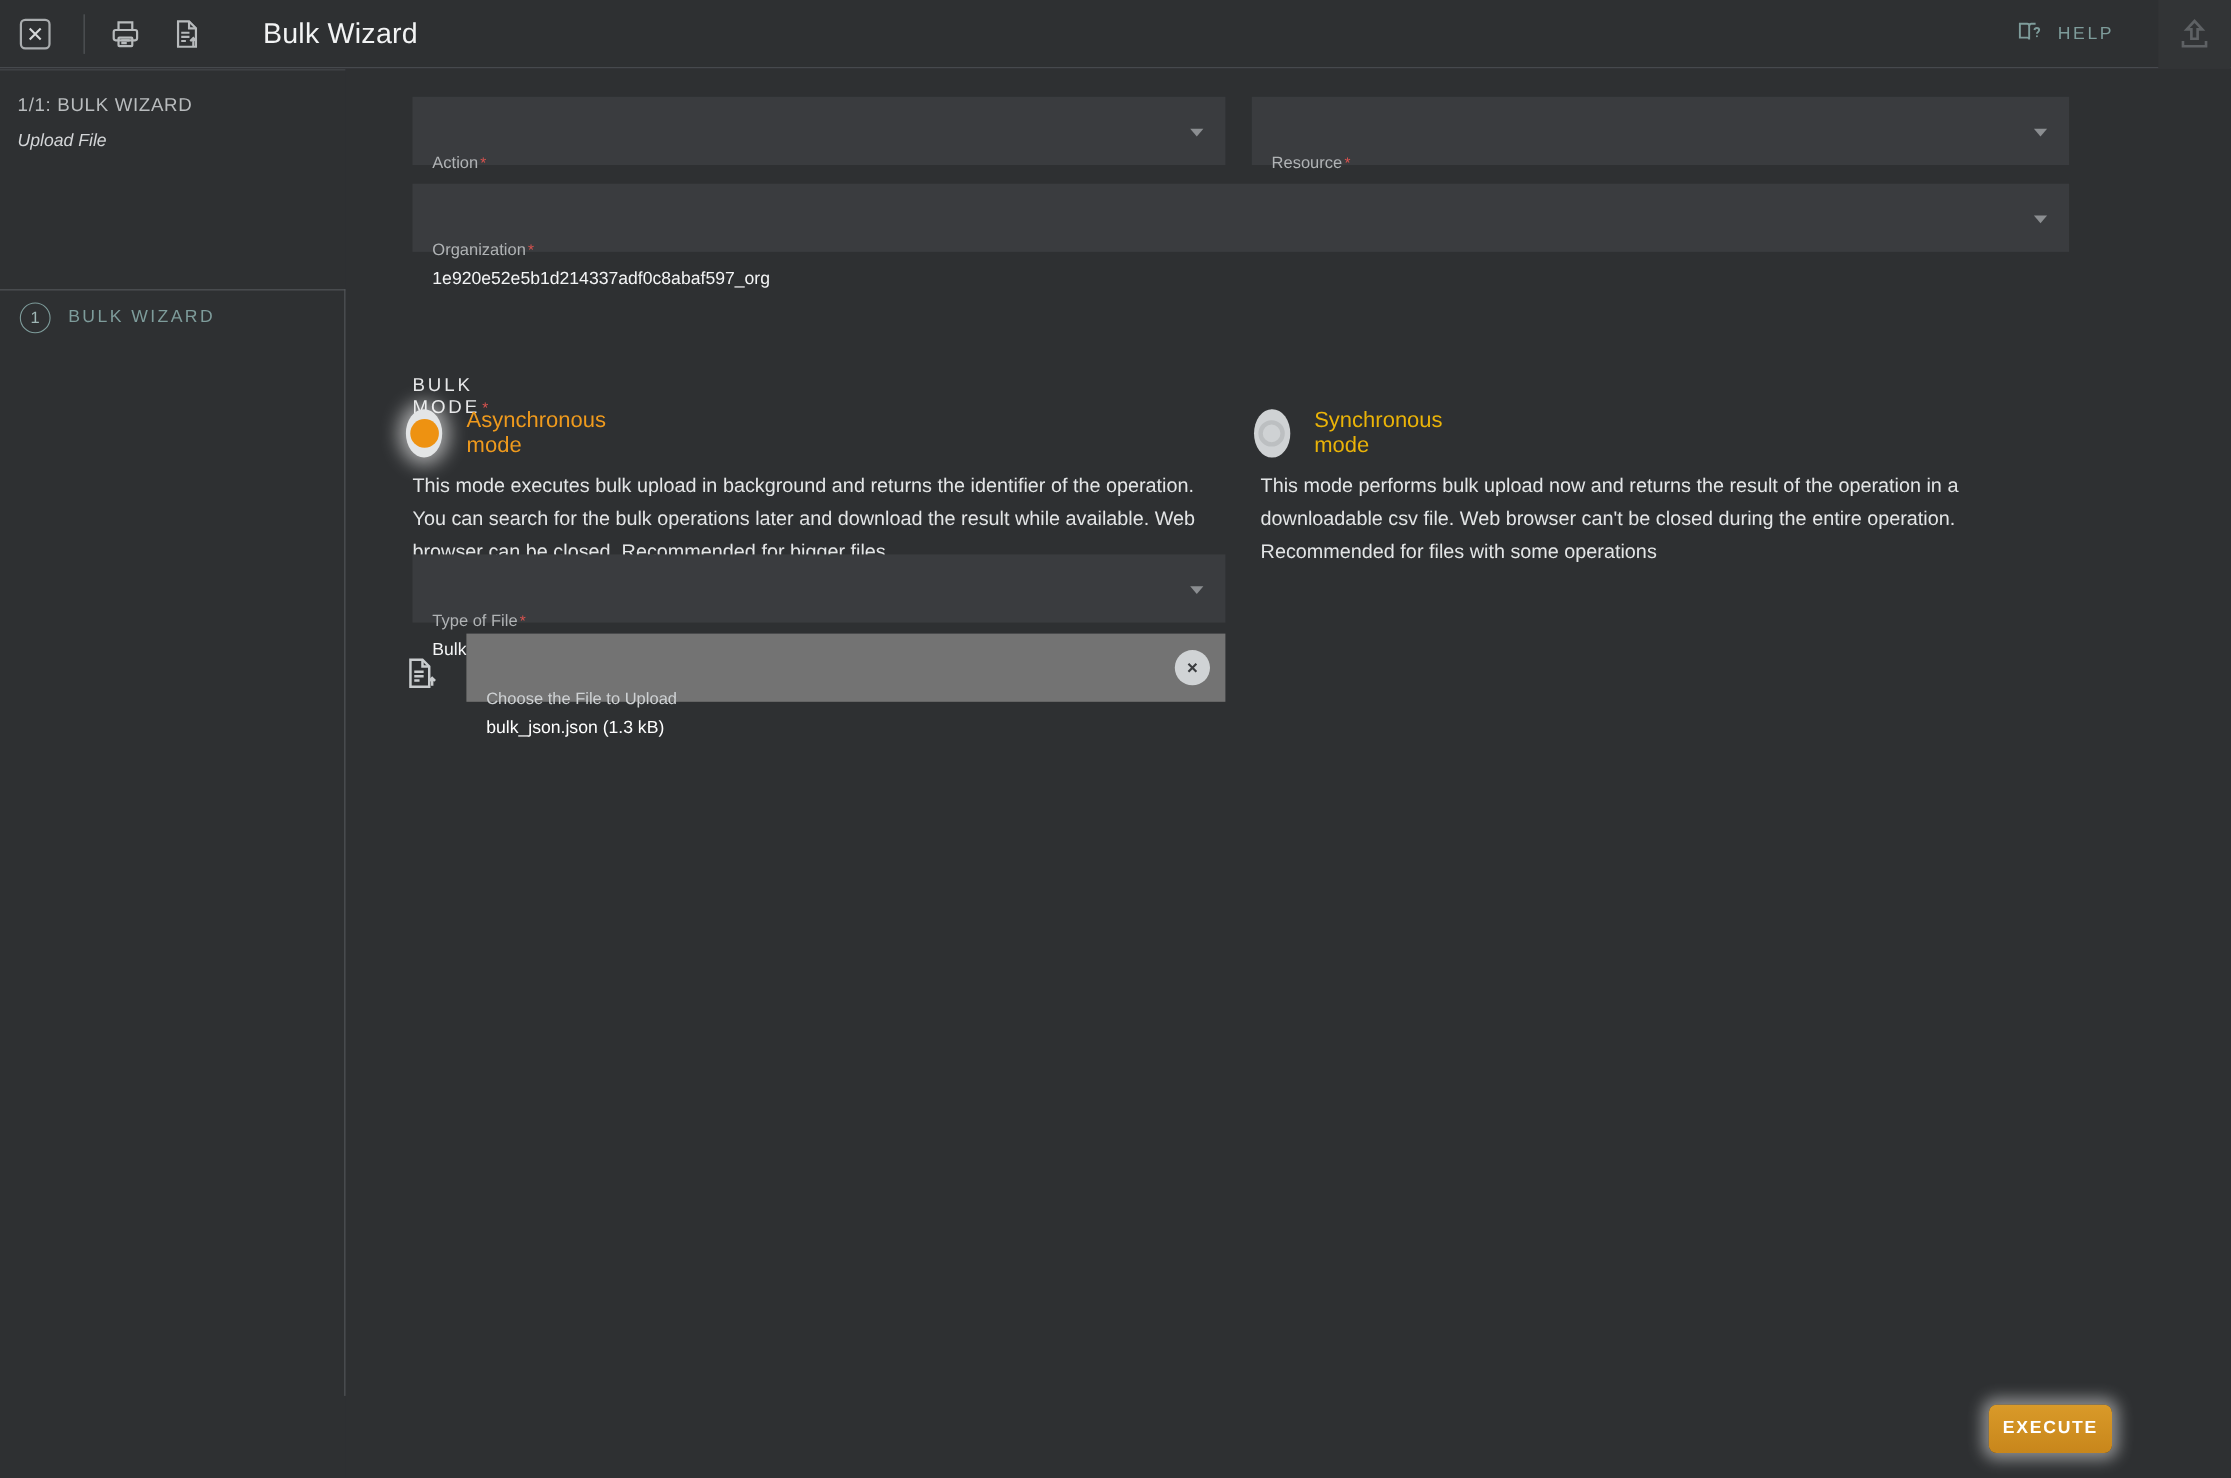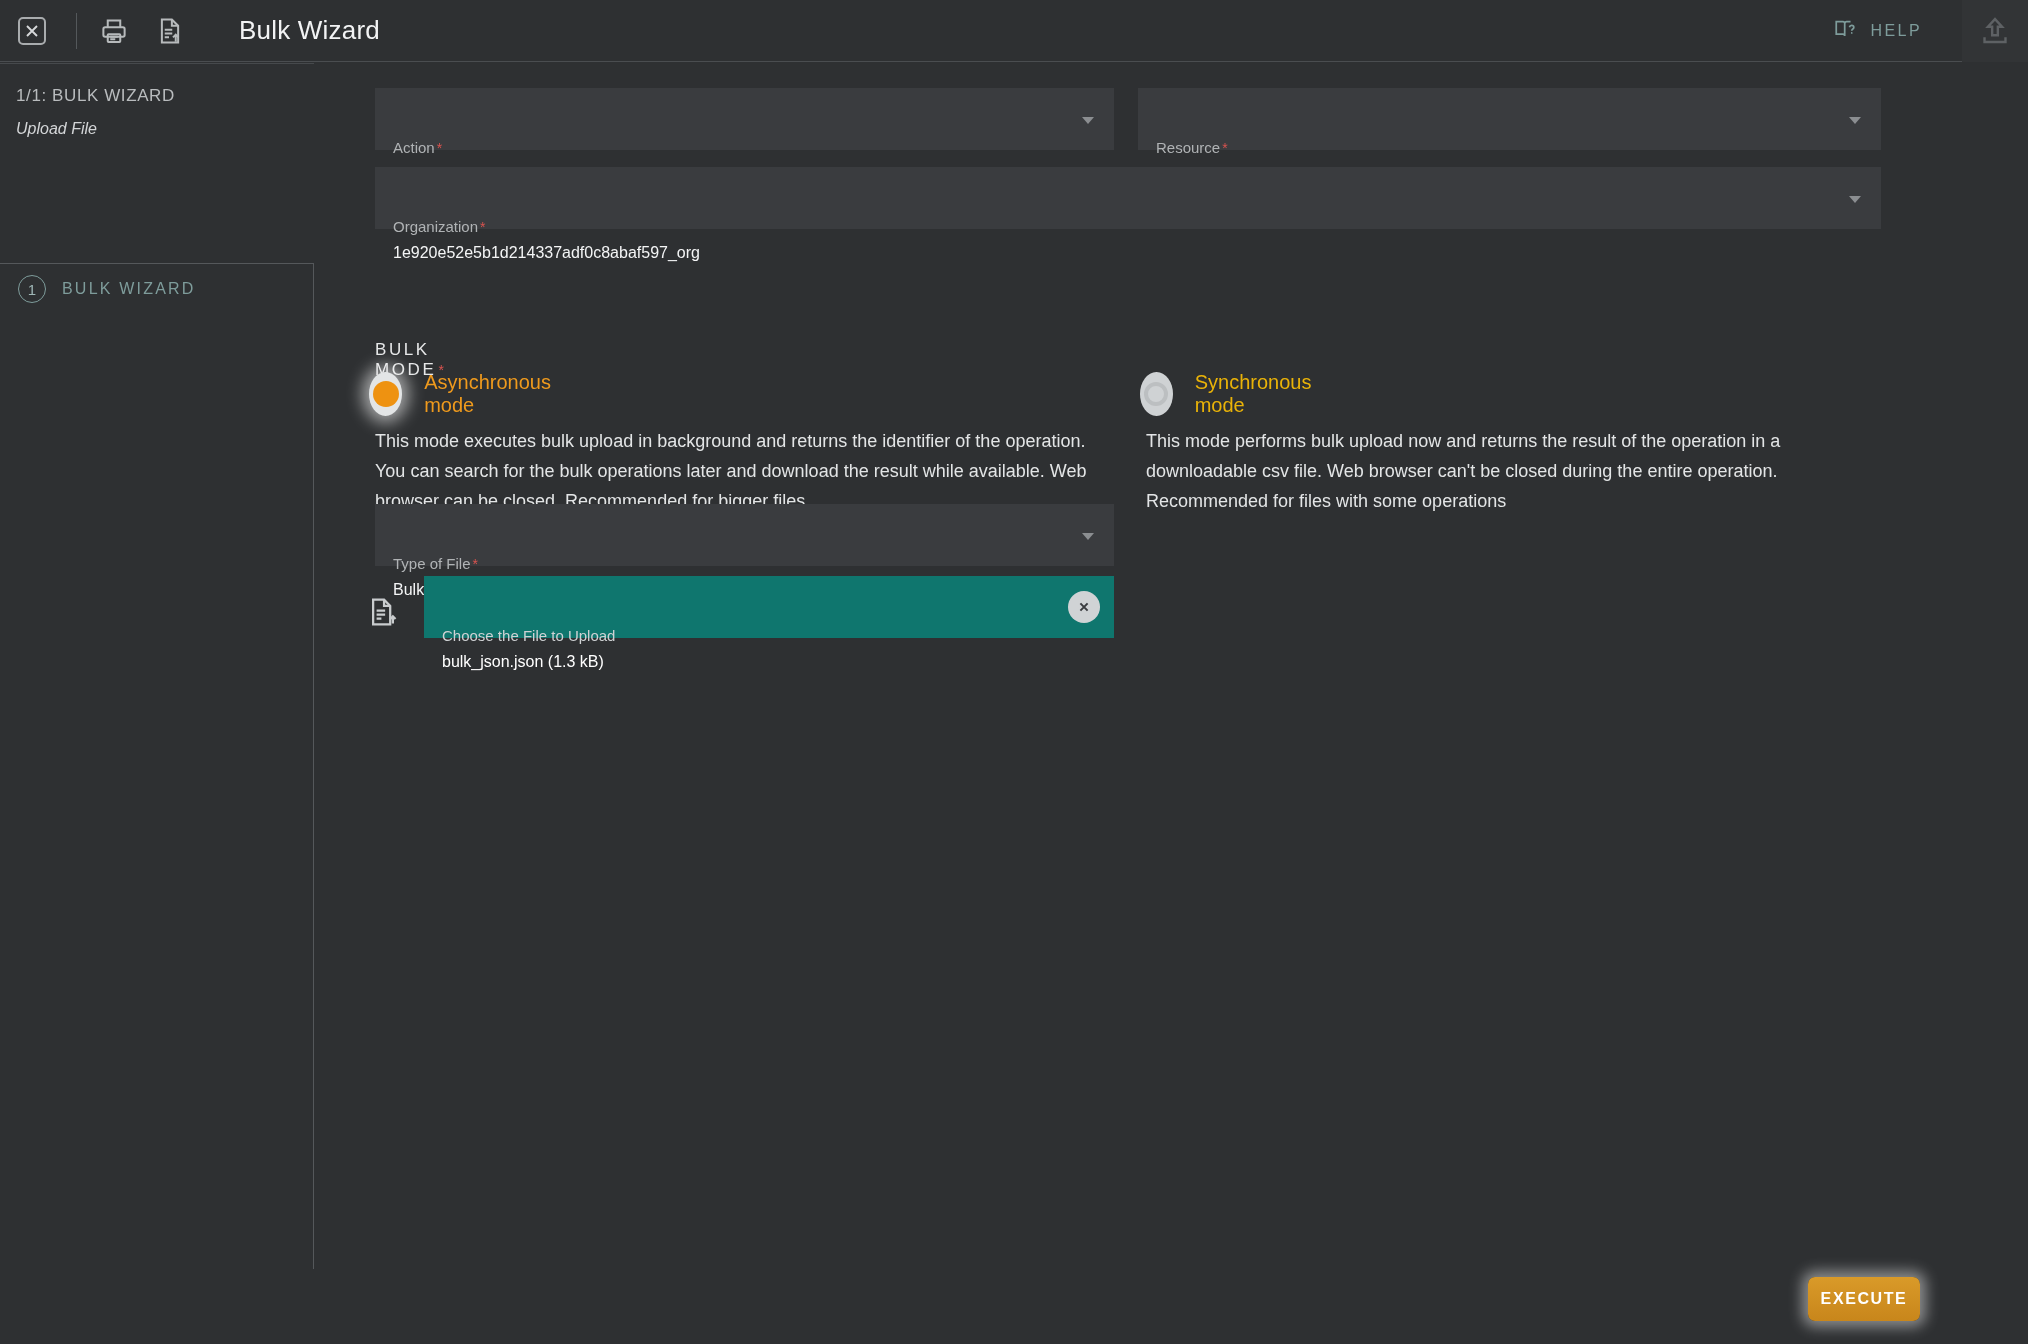--- a/index.html
+++ b/index.html
@@ -182,21 +182,21 @@
     position: absolute; left: 53px; top: 532px;
     color: #c9ccce;
   }
   .file-clear {
     position: absolute; right: 14px; top: 50%; margin-top: -16px;
     width: 32px; height: 32px; border-radius: 50%;
     background: #d0d3d5;
     display: flex; align-items: center; justify-content: center;
     color: #3a3c3f;
   }
-  #field-file { background: #0f766e; padding-right: 58px; }
+  #field-file { background: #737373; padding-right: 58px; }
   #field-file .field-label { color: #cfd2d4; }
   #field-file .field-value { color: #ffffff; }
 
   
   .execute-wrap {
     position: absolute; left: 1788px; top: 1277px; padding-left: 20px;
   }
   .execute-btn {
     width: 112px; height: 44px;
     border-radius: 7px;

